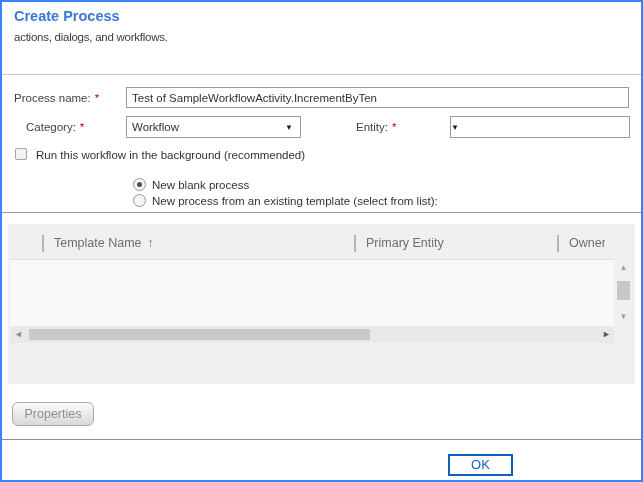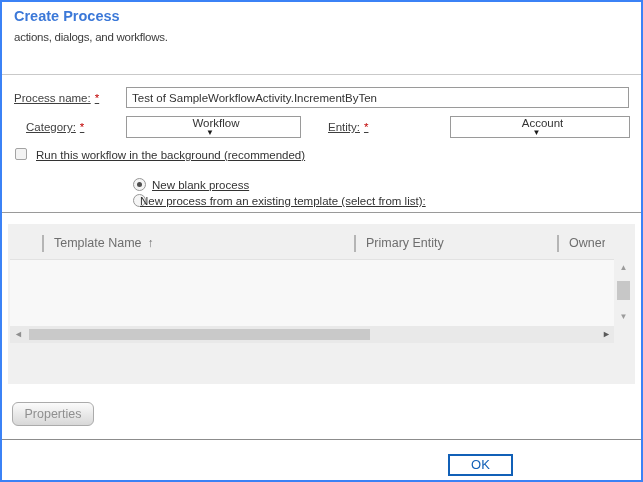--- a/index.html
+++ b/index.html
@@ -10,31 +10,31 @@
     background:#fff; border:2px solid #3b82f6; overflow:hidden;
   }
   .abs { position:absolute; }
   .title { left:12px; top:6px; font-size:14.5px; font-weight:bold; color:#3b78d8; }
   .desc { left:12px; top:27px; width:624px; font-size:11.5px; letter-spacing:-0.25px; color:#3c3c3c; line-height:16px; white-space:nowrap; }
   .divider { left:0; right:0; height:1px; }
   .div1 { top:72px; background:#c9c9c9; }
   .div2 { top:210px; background:#9a9a9a; }
   .div3 { top:437px; background:#8c8c8c; }
 
-  .lbl { font-size:11.5px; color:#3f3f3f; white-space:nowrap;text-decoration:underline; }
+  .lbl { font-size:11.5px; color:#3f3f3f; white-space:nowrap; }
   .req { color:#c00000; font-size:11.5px; margin-left:4px; }
 
   .txt-input {
     left:124px; top:85px; width:503px; height:21px;
     border:1px solid #9a9a9a; background:#fff; font-family:Liberation Sans, sans-serif;
     font-size:11.5px; color:#333; padding:0 5px; outline:none;
   }
   .select {
     height:22px; border:1px solid #9a9a9a; background:#fff;
-    display:flex; align-items:center; cursor:default;flex-direction:column;
+    display:flex; align-items:center; cursor:default;
   }
   .select .sel-val { font-size:11.5px; color:#333; padding-left:5px; flex:1; white-space:nowrap; overflow:hidden; }
   .select .sel-arrow { font-size:8px; color:#1a1a1a; padding-right:7px; }
   .sel-category { left:124px; top:114px; width:175px; }
   .sel-entity  { left:448px; top:114px; width:180px; }
 
   .checkbox {
     left:13px; top:146px; width:12px; height:12px;
     border:1px solid #a3a3a3; background:#f3f3f3; border-radius:2px;
   }
@@ -93,34 +93,33 @@
   <div class="abs divider div1"></div>
 
   <div class="abs lbl" style="left:12px; top:90px;"><span>Process name:</span><span class="req">*</span></div>
   <input class="abs txt-input" type="text" value="Test of SampleWorkflowActivity.IncrementByTen" style="">
 
   <div class="abs lbl" style="left:24px; top:119px;"><span>Category:</span><span class="req">*</span></div>
   <div class="abs select sel-category">
     <span class="sel-val">Workflow</span>
     <span class="sel-arrow">▼</span>
   </div>
-  <div class="abs lbl" style="left:326px; top:119px;"><span>Entity:</span><span class="req">*</span></div>
+  <div class="abs lbl" style="left:354px; top:119px;"><span>Entity:</span><span class="req">*</span></div>
   <div class="abs select sel-entity">
-    <span class="sel-val">Account</span>
     <span class="sel-arrow">▼</span>
   </div>
 
   <div class="abs checkbox"></div>
   <div class="abs lbl" style="left:34px; top:147px; color:#333;">Run this workflow in the background (recommended)</div>
 
   <div class="abs lbl" style="left:12px; top:193px;margin-top:44px;">Type:</div>
   <div class="abs radio checked" style="left:131px; top:176px;"></div>
   <div class="abs lbl" style="left:150px; top:177px; color:#333;">New blank process</div>
   <div class="abs radio" style="left:131px; top:192px;"></div>
-  <div class="abs lbl" style="left:138px; top:193px; color:#333;text-align:center;">New process from an existing template (select from list):</div>
+  <div class="abs lbl" style="left:150px; top:193px; color:#333;text-align:center;">New process from an existing template (select from list):</div>
 
   <div class="abs divider div2"></div>
 
   <div class="abs panel">
     <div class="hdr-sep" style="left:34px;"></div>
     <div class="hdr-lbl" style="left:46px;"><span>Template Name</span><span class="sort-arrow">↑</span></div>
     <div class="hdr-sep" style="left:346px;"></div>
     <div class="hdr-lbl" style="left:358px;">Primary Entity</div>
     <div class="hdr-sep" style="left:549px;"></div>
     <div class="hdr-lbl hdr-owner" style="left:561px;">Owner</div>

